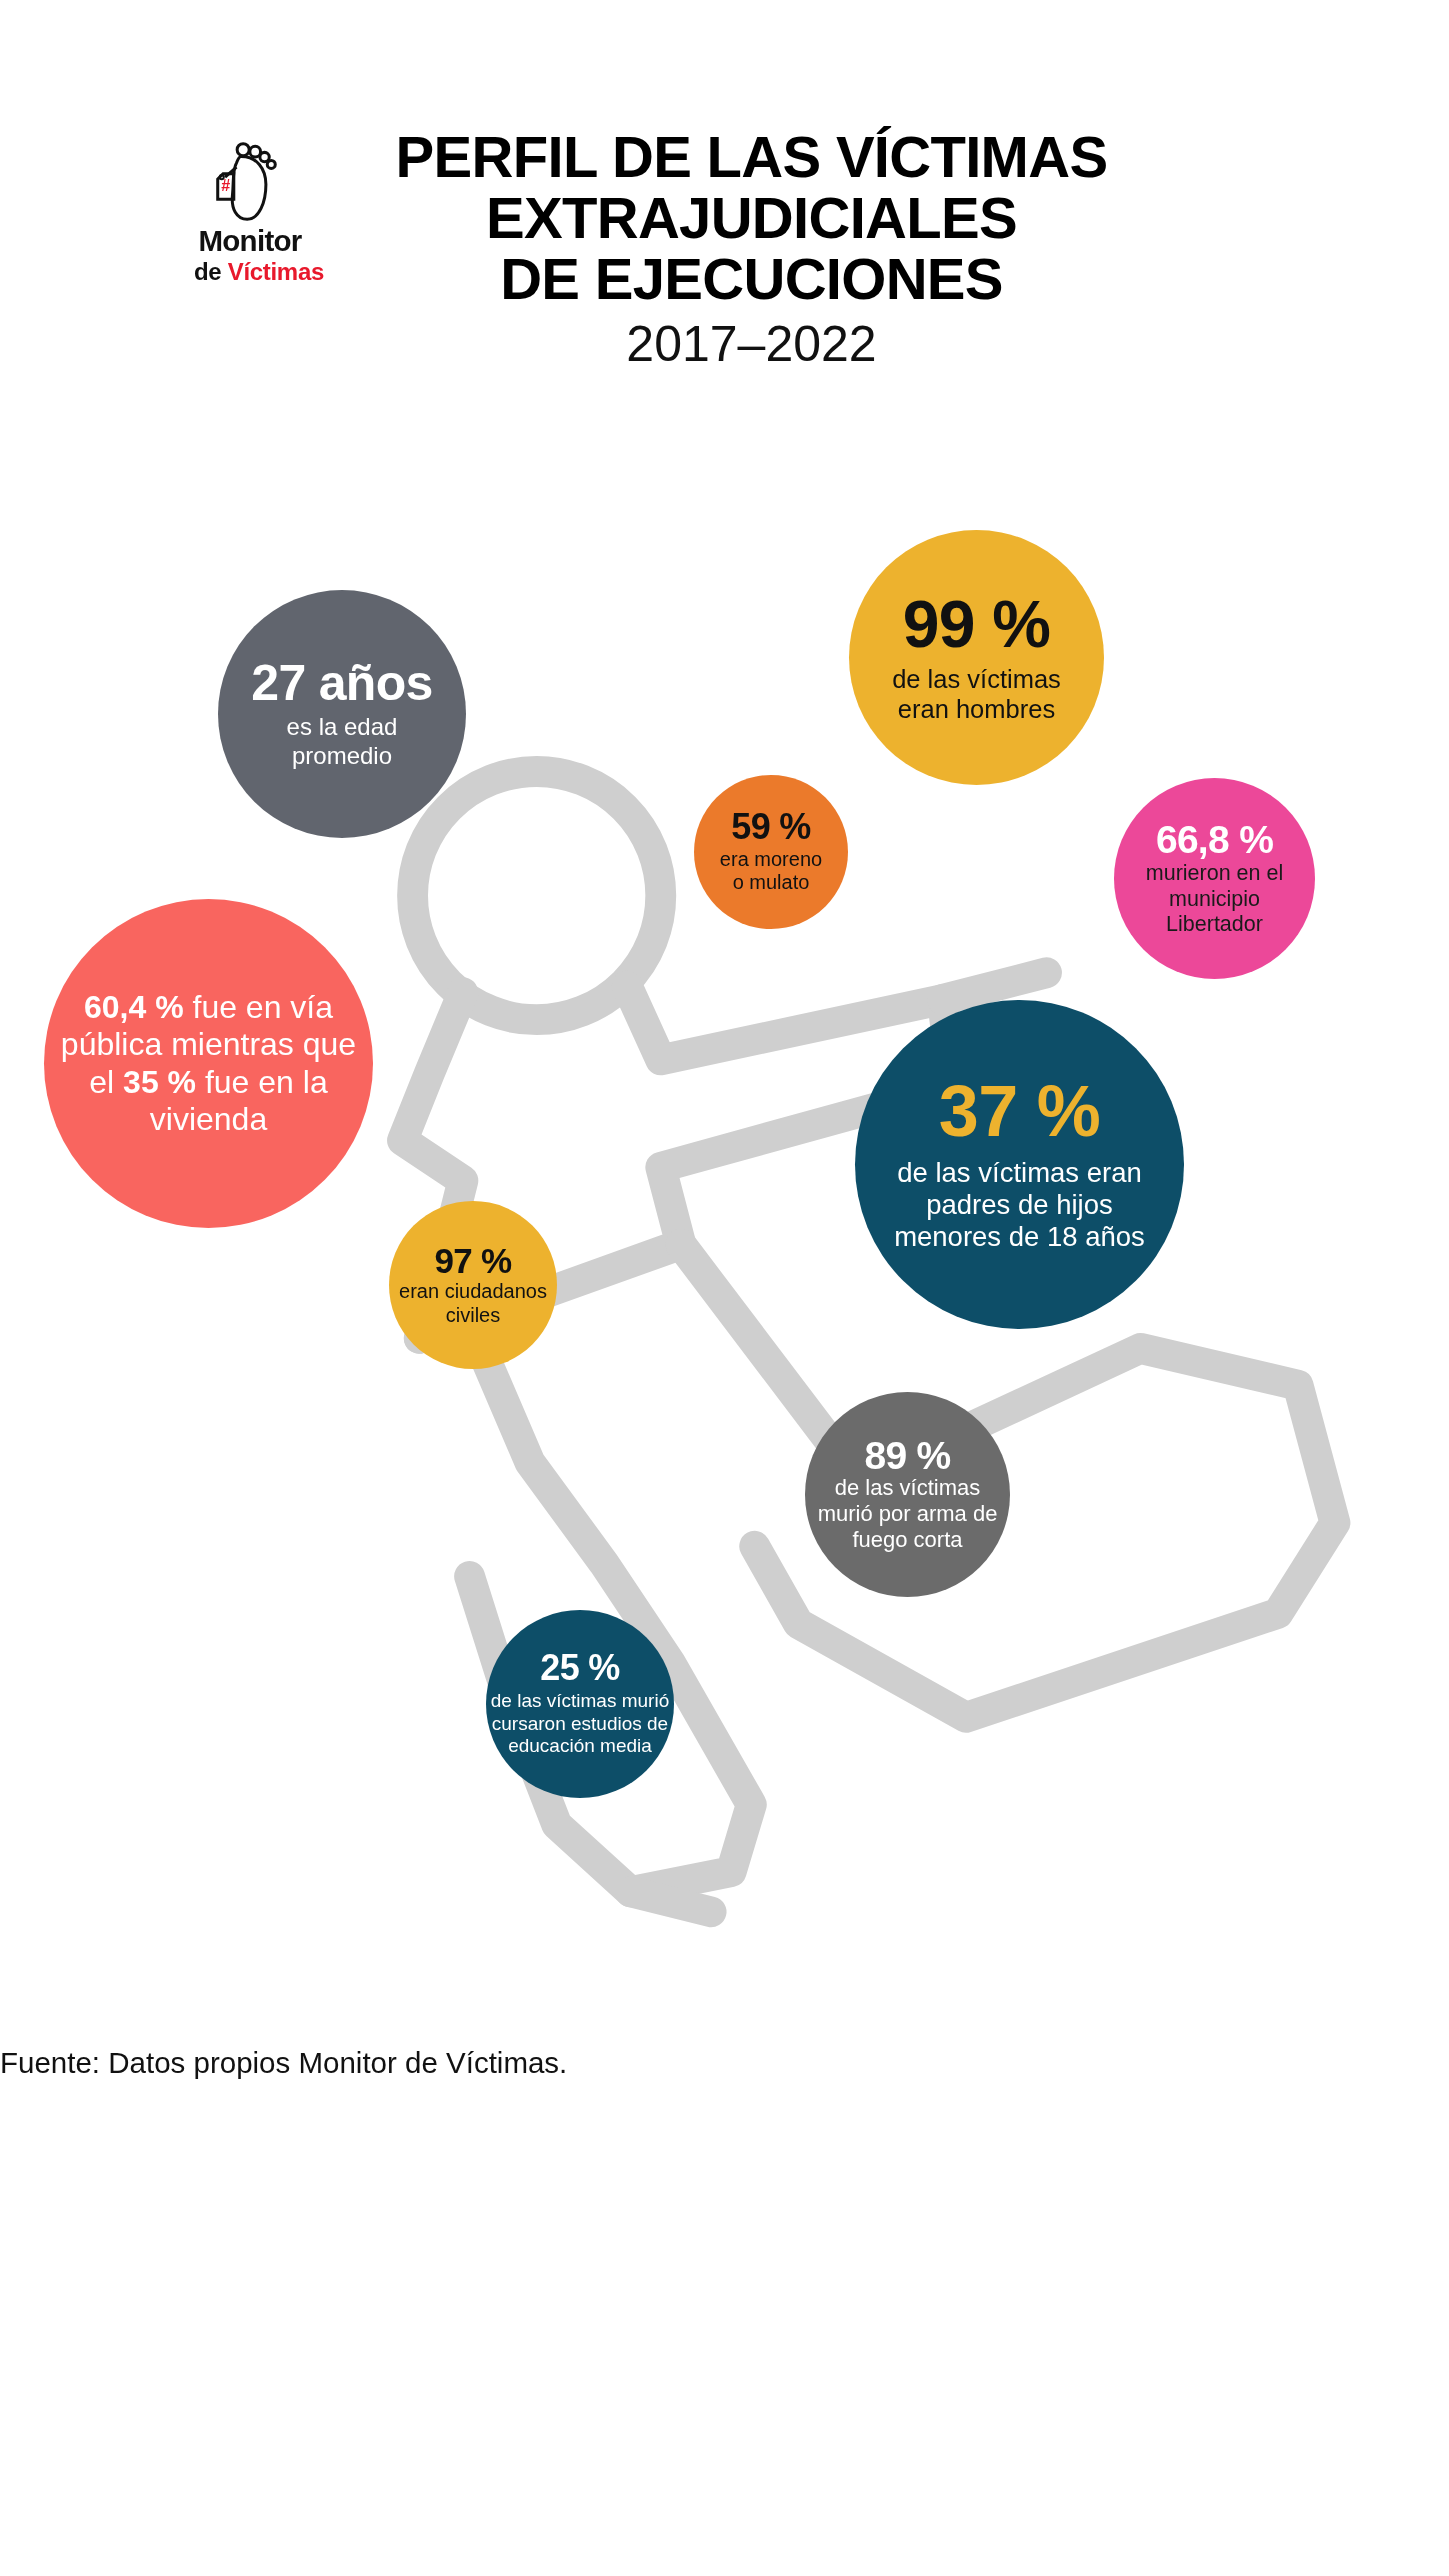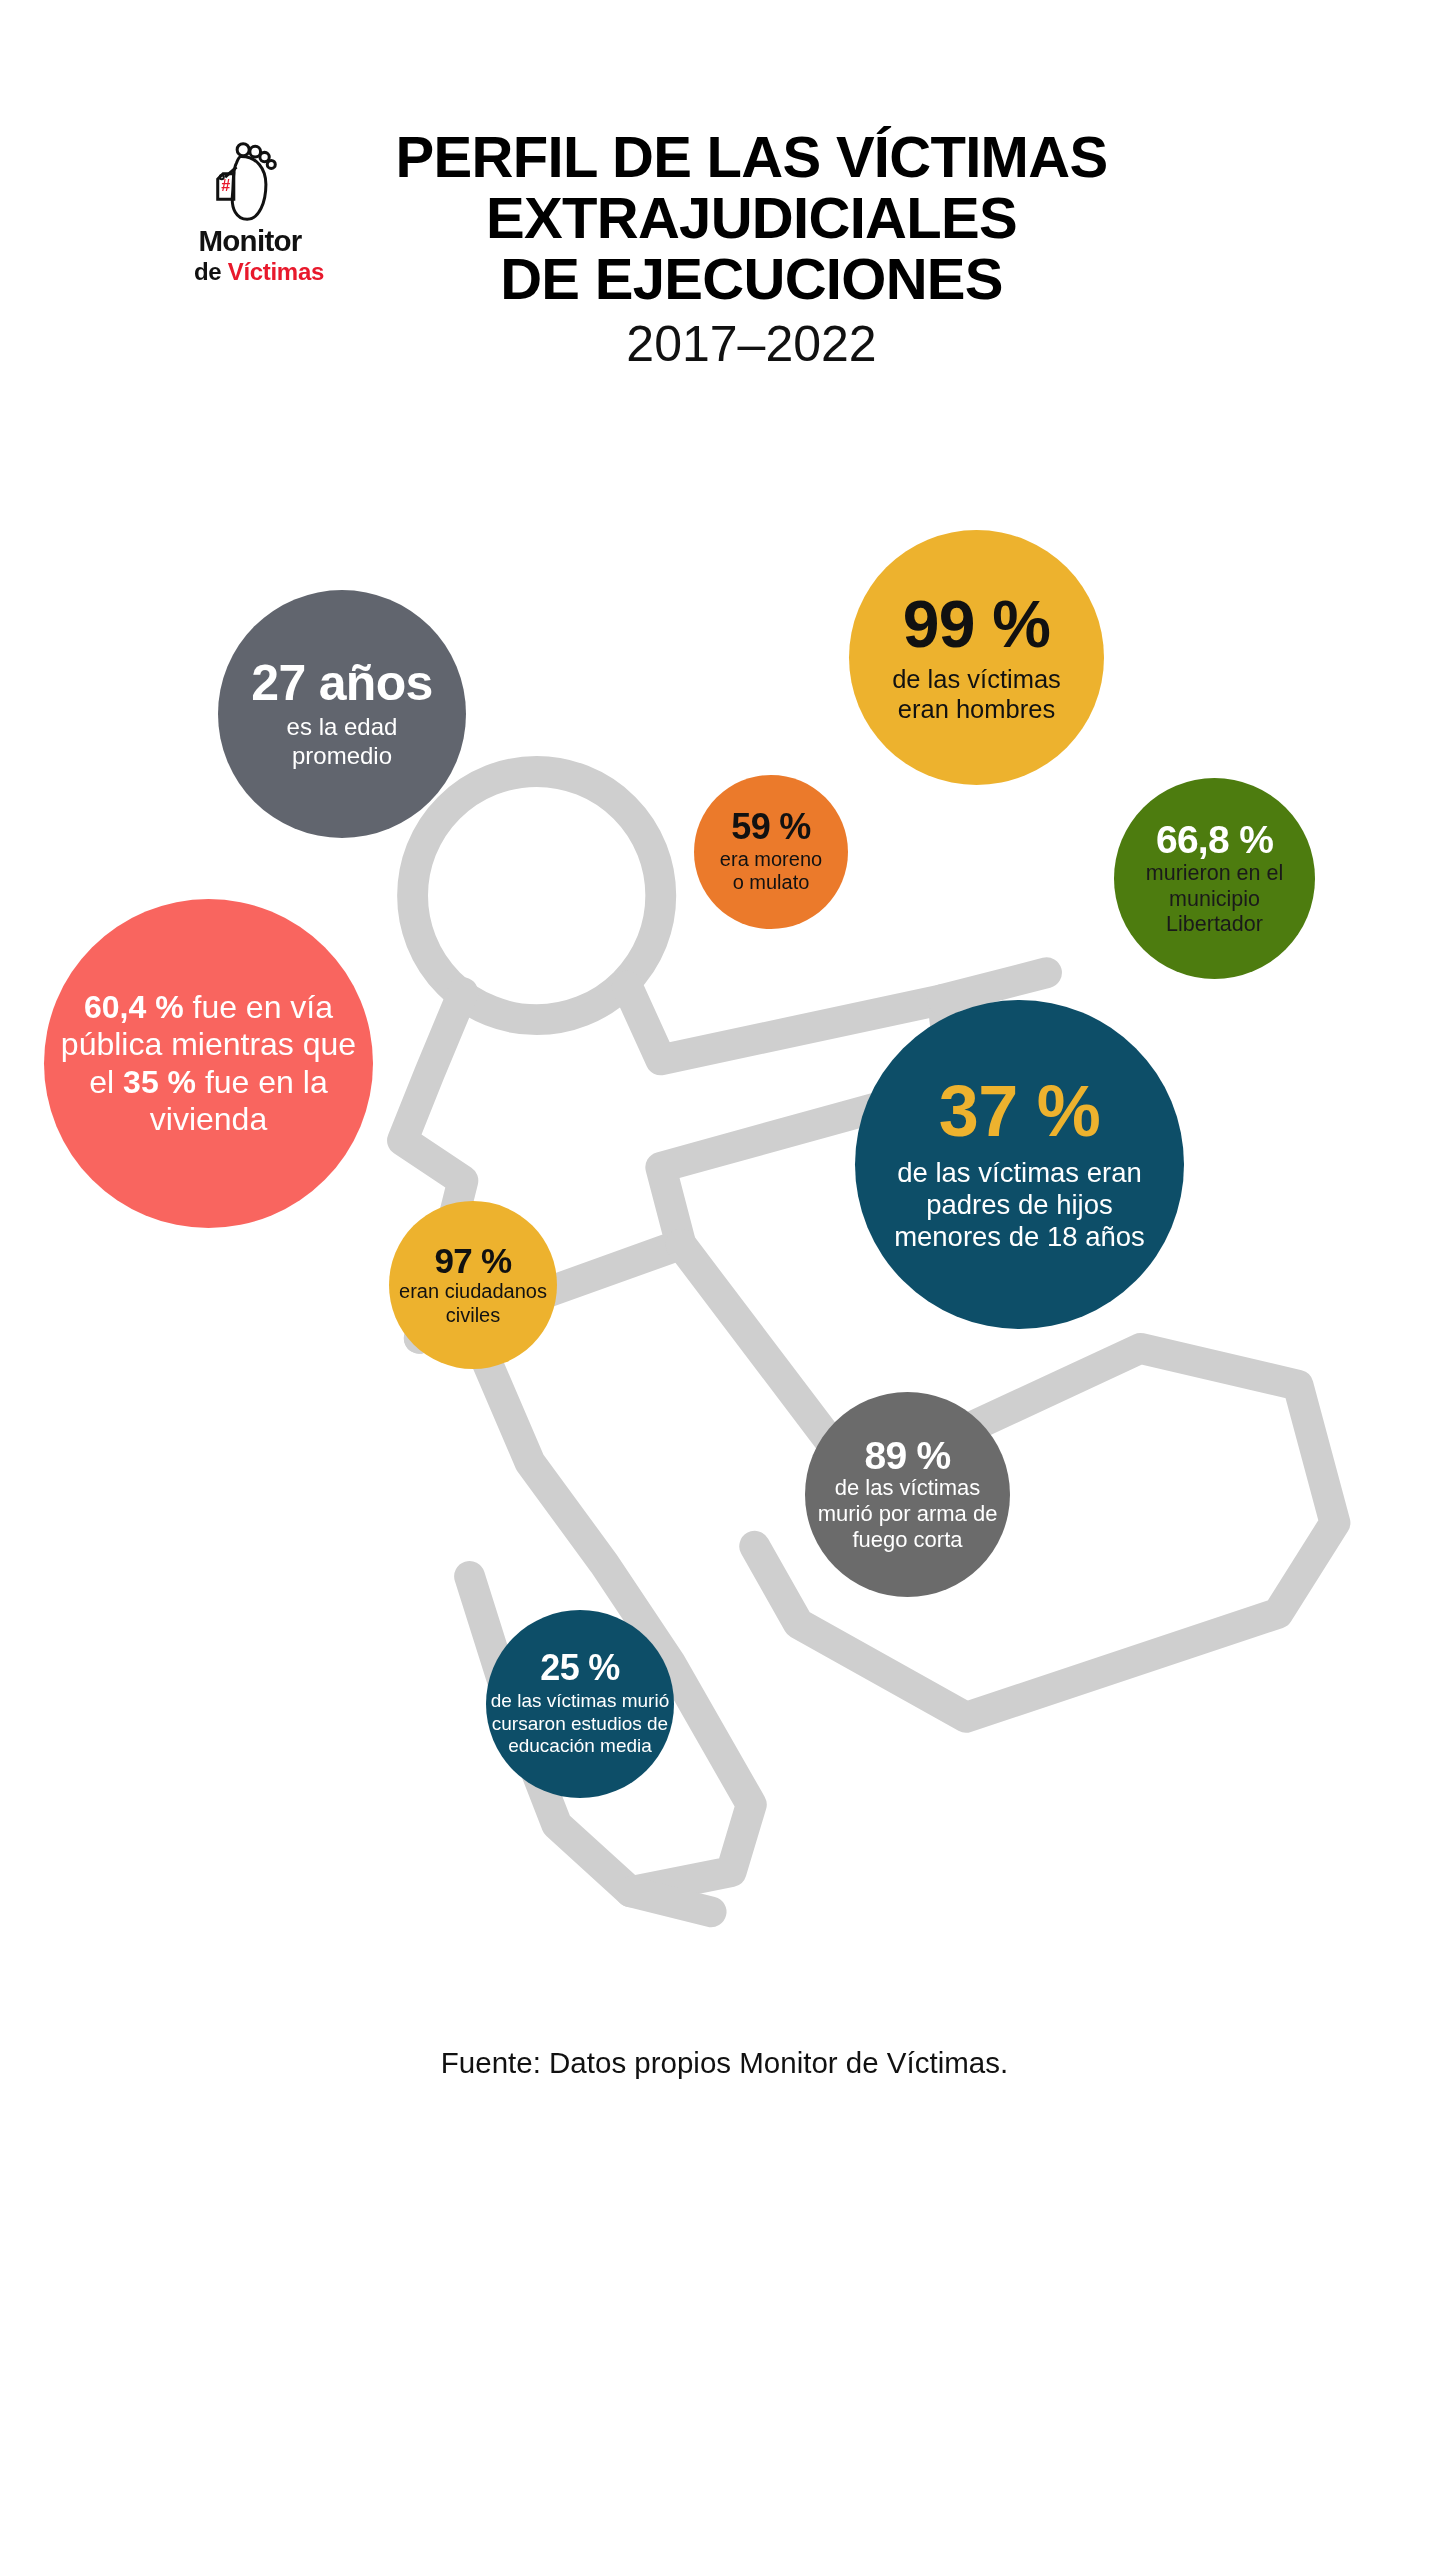--- a/index.html
+++ b/index.html
@@ -139,21 +139,21 @@
   #b-race {
     left: 694px; top: 775px; width: 154px; height: 154px;
     background: #eb7a2b;
   }
   #b-race .big { font-size: 36px; color: #111111; margin-bottom: 2.7px; }
   #b-race .sub { font-size: 20px; color: #111111; }
 
   
   #b-muni {
     left: 1114px; top: 778px; width: 201px; height: 201px;
-    background: #4d7c0f;
+    background: #ec4899;
   }
   #b-muni .big { font-size: 39px; color: #ffffff; margin-bottom: 2.7px; }
   #b-muni .sub { font-size: 21.5px; color: #1a1a1a; }
 
   
   #b-place {
     left: 44px; top: 899px; width: 329px; height: 329px;
     background: #f9655f;
   }
   #b-place .body {
@@ -196,21 +196,21 @@
   }
   #b-edu .big { font-size: 36px; color: #ffffff; margin-bottom: 4px; }
   #b-edu .sub { font-size: 19px; color: #ffffff; }
 
   
   #footer {
     position: absolute;
     left: 0;
     top: 2046px;
     width: 1449px;
-    text-align: center;
+    text-align: left;
     font-size: 29.5px;
     color: #111111;
     font-weight: 400;
   }
 </style>
 </head>
 <body>
 
 <div id="outline-wrap">
   <svg width="1449" height="2576" viewBox="0 0 2160 3840" xmlns="http://www.w3.org/2000/svg" aria-hidden="true">

